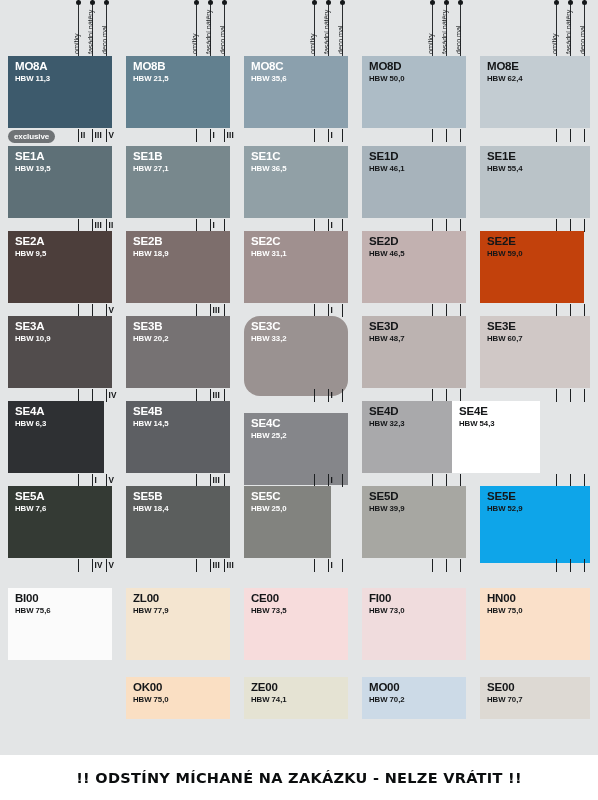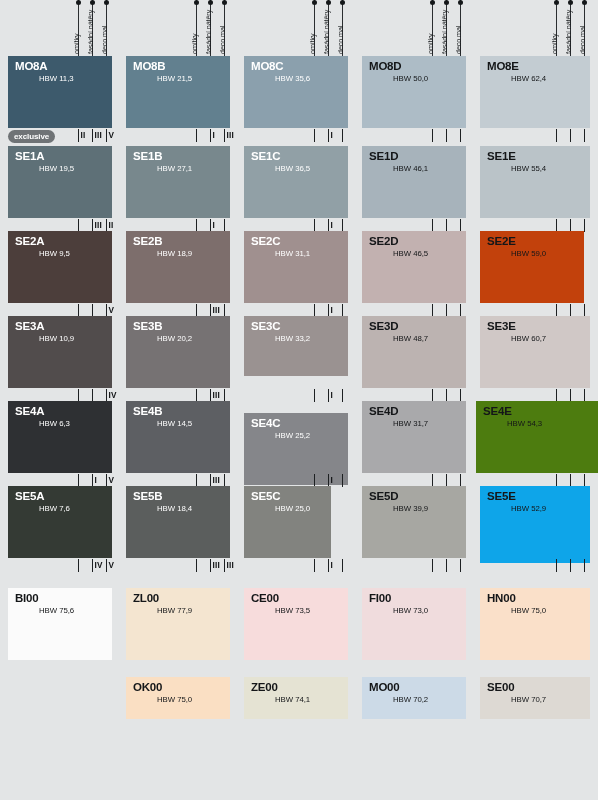--- a/index.html
+++ b/index.html
@@ -48,24 +48,23 @@
     left: 7px; top: 4px;
     font-size: 11.5px;
     font-weight: bold;
     letter-spacing: -0.2px;
     line-height: 13px;
   }
   .sw-hbw {
     position: absolute;
     left: 7px; top: 18px;
     font-size: 7.8px;
-    font-weight: normal;
+    font-weight: bold;
     letter-spacing: -0.05px;
     line-height: 10px;
-    margin-left: 24px;
   }
   .light-txt .sw-name, .light-txt .sw-hbw { color: #ffffff; }
   .dark-txt .sw-name, .dark-txt .sw-hbw { color: #141618; }
   .mk {
     position: absolute;
     top: 0;
     width: 1.4px;
     background: #1d2022;
   }
   .mk-num {
@@ -298,21 +297,21 @@
       <div class="mk" style="left: 570px; top: 304px; height: 13px;"></div>
       <div class="mk" style="left: 584px; top: 304px; height: 13px;"></div>
       <div class="swatch light-txt" style="left: 8px; top: 316px; width: 104px; height: 72px; background: rgb(81, 76, 76);">
         <div class="sw-name">SE3A</div>
         <div class="sw-hbw">HBW 10,9</div>
       </div>
       <div class="swatch light-txt" style="left: 126px; top: 316px; width: 104px; height: 72px; background: rgb(118, 114, 115);">
         <div class="sw-name">SE3B</div>
         <div class="sw-hbw">HBW 20,2</div>
       </div>
-      <div class="swatch light-txt" style="left: 244px; top: 316px; width: 104px; height: 60px; background: rgb(154, 146, 145);">
+      <div class="swatch light-txt" style="left: 244px; top: 316px; width: 104px; height: 80px; background: rgb(154, 146, 145); border-radius: 16px;">
         <div class="sw-name">SE3C</div>
         <div class="sw-hbw">HBW 33,2</div>
       </div>
       <div class="swatch dark-txt" style="left: 362px; top: 316px; width: 104px; height: 72px; background: rgb(188, 179, 177);">
         <div class="sw-name">SE3D</div>
         <div class="sw-hbw">HBW 48,7</div>
       </div>
       <div class="swatch dark-txt" style="left: 480px; top: 316px; width: 110px; height: 72px; background: rgb(208, 200, 198);">
         <div class="sw-name">SE3E</div>
         <div class="sw-hbw">HBW 60,7</div>
@@ -328,37 +327,37 @@
       <div class="mk" style="left: 314px; top: 389px; height: 13px;"></div>
       <div class="mk" style="left: 328px; top: 389px; height: 13px;"></div>
       <div class="mk-num" style="left: 330.5px; top: 392px;">I</div>
       <div class="mk" style="left: 342px; top: 389px; height: 13px;"></div>
       <div class="mk" style="left: 432px; top: 389px; height: 13px;"></div>
       <div class="mk" style="left: 446px; top: 389px; height: 13px;"></div>
       <div class="mk" style="left: 460px; top: 389px; height: 13px;"></div>
       <div class="mk" style="left: 556px; top: 389px; height: 13px;"></div>
       <div class="mk" style="left: 570px; top: 389px; height: 13px;"></div>
       <div class="mk" style="left: 584px; top: 389px; height: 13px;"></div>
-      <div class="swatch light-txt" style="left: 8px; top: 401px; width: 104px; height: 72px; background: rgb(46, 48, 51);">
+      <div class="swatch light-txt" style="left: 8px; top: 401px; width: 96px; height: 72px; background: rgb(46, 48, 51);">
         <div class="sw-name">SE4A</div>
         <div class="sw-hbw">HBW 6,3</div>
       </div>
       <div class="swatch light-txt" style="left: 126px; top: 401px; width: 104px; height: 72px; background: rgb(93, 95, 99);">
         <div class="sw-name">SE4B</div>
         <div class="sw-hbw">HBW 14,5</div>
       </div>
       <div class="swatch light-txt" style="left: 244px; top: 413px; width: 104px; height: 72px; background: rgb(133, 134, 138);">
         <div class="sw-name">SE4C</div>
         <div class="sw-hbw">HBW 25,2</div>
       </div>
       <div class="swatch dark-txt" style="left: 362px; top: 401px; width: 104px; height: 72px; background: rgb(169, 169, 171);">
         <div class="sw-name">SE4D</div>
-        <div class="sw-hbw">HBW 31,7</div>
-      </div>
-      <div class="swatch dark-txt" style="left: 476px; top: 401px; width: 122px; height: 72px; background: #4d7c0f;">
+        <div class="sw-hbw">HBW 32,3</div>
+      </div>
+      <div class="swatch dark-txt" style="left: 452px; top: 401px; width: 88px; height: 72px; background: #ffffff;">
         <div class="sw-name">SE4E</div>
         <div class="sw-hbw">HBW 54,3</div>
       </div>
       <div class="mk" style="left: 78px; top: 474px; height: 13px;"></div>
       <div class="mk" style="left: 92px; top: 474px; height: 13px;"></div>
       <div class="mk-num" style="left: 94.5px; top: 477px;">I</div>
       <div class="mk" style="left: 106px; top: 474px; height: 13px;"></div>
       <div class="mk-num" style="left: 108.5px; top: 477px;">V</div>
       <div class="mk" style="left: 196px; top: 474px; height: 13px;"></div>
       <div class="mk" style="left: 210px; top: 474px; height: 13px;"></div>
@@ -445,14 +444,17 @@
       <div class="swatch dark-txt" style="left: 362px; top: 677px; width: 104px; height: 42px; background: rgb(204, 218, 231);">
         <div class="sw-name">MO00</div>
         <div class="sw-hbw">HBW 70,2</div>
       </div>
       <div class="swatch dark-txt" style="left: 480px; top: 677px; width: 110px; height: 42px; background: rgb(221, 217, 211);">
         <div class="sw-name">SE00</div>
         <div class="sw-hbw">HBW 70,7</div>
       </div>
     </div>
 
+  <div id="footer-band">
+    <div id="footer-text">!! ODSTÍNY MÍCHANÉ NA ZAKÁZKU  - NELZE VRÁTIT !!</div>
+  </div>
 
 </div>
 
 </body></html>

